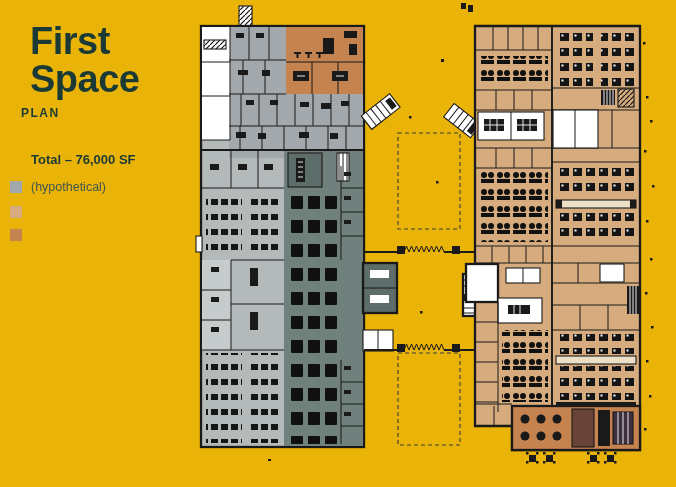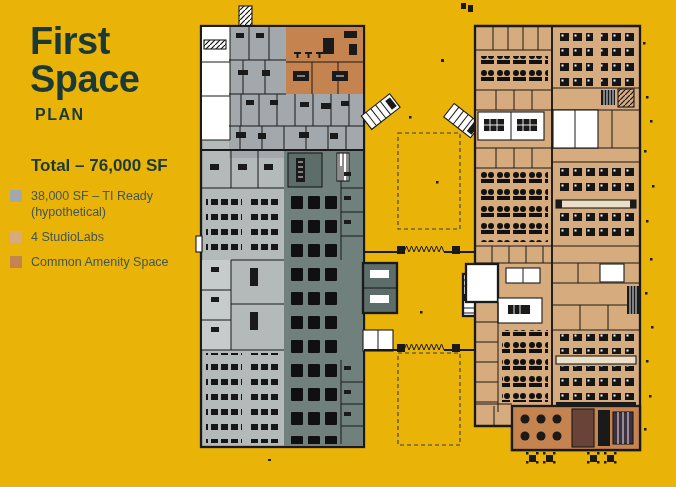--- a/index.html
+++ b/index.html
@@ -2,23 +2,23 @@
 <html style="--c-title_text: #1b3a35; --c-body_text: #41564f; --c-ink: #1a1a1a; --c-ti_ready_gray: #a2a8ab; --c-lab_gray: #b4b9ba; --c-office_slate: #70807d; --c-slate_dark: #5d6d6a; --c-studiolab_tan: #d6ab7d; --c-amenity_orange: #c5834f; --c-bar_brown: #6a4338; --c-corridor_cream: #ecdfc8;"><head>
 <meta charset="utf-8">
 <style>
   html,body{margin:0;padding:0;background:#fff;}
   .page{position:relative;width:676px;height:487px;background:#eab308;overflow:hidden;
         font-family:"Liberation Sans",sans-serif;}
   
   .panel{position:absolute;left:0;top:0;width:182px;height:487px;padding:22px 0 0 0;box-sizing:border-box;}
   .title{color:var(--c-title_text);font-weight:bold;font-size:38px;line-height:1.0;
          letter-spacing:-0.5px;padding-left:30px;}
-  .subtitle{color:var(--c-title_text);font-weight:bold;font-size:16px;letter-spacing:1.5px;
-            padding-left:35px;margin-top:8px;}
-  .total{color:var(--c-title_text);font-weight:bold;font-size:17px;padding-left:31px;margin-top:32px;}
+  .subtitle{color:var(--c-title_text);font-weight:bold;font-size:12px;letter-spacing:1.5px;
+            padding-left:21px;margin-top:8px;}
+  .total{color:var(--c-title_text);font-weight:bold;font-size:13px;padding-left:31px;margin-top:32px;}
   .legend{margin-top:12px;}
   .legend-item{display:flex;align-items:flex-start;padding-left:10px;margin-bottom:9px;}
   .sw{width:12px;height:12px;flex:0 0 12px;margin:2px 9px 0 0;}
   .sw-0{background:var(--c-ti_ready_gray);}
   .sw-1{background:var(--c-studiolab_tan);}
   .sw-2{background:var(--c-amenity_orange);}
   .legend-text{color:var(--c-body_text);font-size:12.5px;line-height:1.28;}
   
   .plan-wrap{position:absolute;left:180px;top:0;width:496px;height:487px;}
   svg{display:block;}
@@ -47,35 +47,30 @@
     <div class="title">
       <div>First</div>
       <div>Space</div>
     </div>
     <div class="subtitle">PLAN</div>
     <div class="total">Total – 76,000 SF</div>
     <div class="legend">
       <div class="legend-item">
         <span class="sw sw-0"></span>
         <div class="legend-text">
-          <div>38,000 SF – TI Ready</div>
           <div>(hypothetical)</div>
         </div>
       </div>
       <div class="legend-item">
         <span class="sw sw-1"></span>
         <div class="legend-text">
-          <div>4 StudioLabs</div>
         </div>
       </div>
       <div class="legend-item">
         <span class="sw sw-2"></span>
-        <div class="legend-text">
-          <div>Common Amenity Space</div>
-        </div>
       </div>
     </div>
   </aside>
 
   <div class="plan-wrap">
   <svg width="496" height="487" viewBox="180 0 496 487">
     <defs>
       <pattern id="pb" width="10" height="15" patternUnits="userSpaceOnUse">
         <rect x="1" y="4" width="7" height="6" fill="#161616"></rect>
       </pattern>

